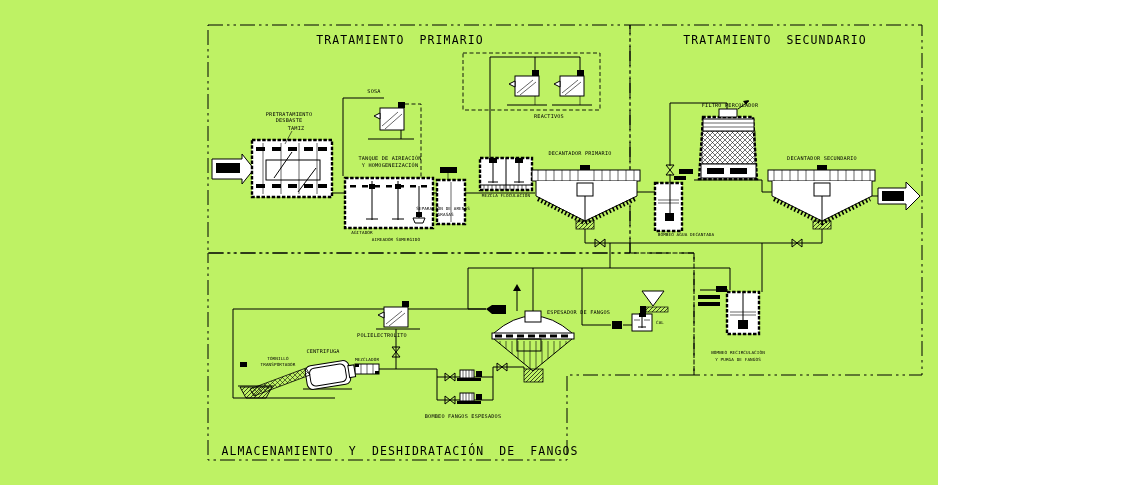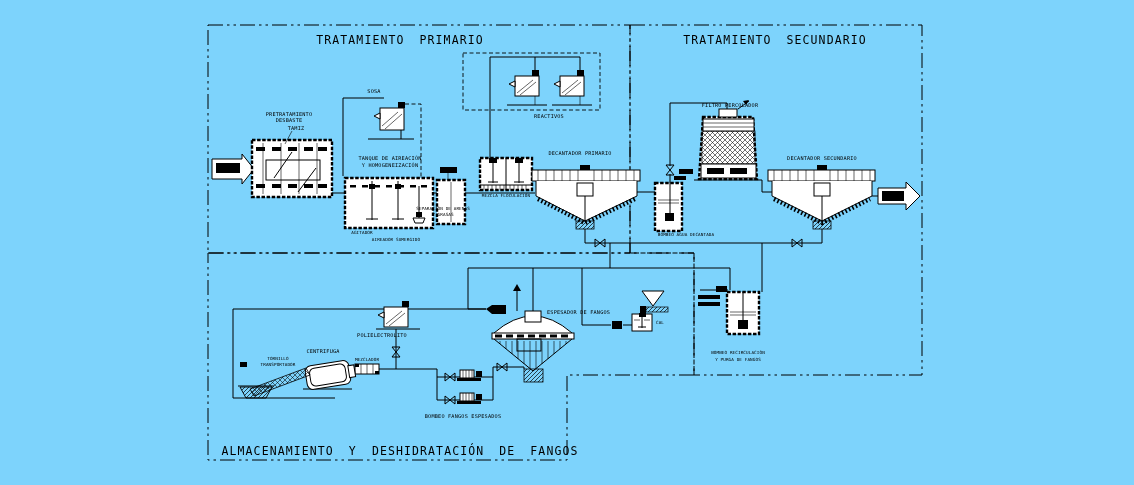--- a/index.html
+++ b/index.html
@@ -1,16 +1,16 @@
 <!DOCTYPE html>
 <html><head>
 <meta charset="utf-8">
 <style>
   html,body{margin:0;padding:0;background:#fff;}
-  #stage{position:relative;width:1134px;height:485px;background:#7dd3fc;overflow:hidden;
+  #stage{position:relative;width:938px;height:485px;background:#bef264;overflow:hidden;
          font-family:"DejaVu Sans Mono", monospace;}
   svg{position:absolute;left:0;top:0;}
   text{fill:#000;font-family:"DejaVu Sans Mono", monospace;white-space:pre;}
   .title{font-size:11.5px;letter-spacing:1.1px;word-spacing:7px;}
   .t5{font-size:5.2px;letter-spacing:.2px;}
   .t4{font-size:4.3px;letter-spacing:.1px;}
   .ln{stroke:#000;stroke-width:1;fill:none;}
   .thin{stroke:#000;stroke-width:.6;fill:none;}
   .wall{stroke:#000;stroke-width:2.4;fill:#fff;stroke-dasharray:3.5 1.6;}
   .box{stroke:#000;stroke-width:1;fill:#fff;}

